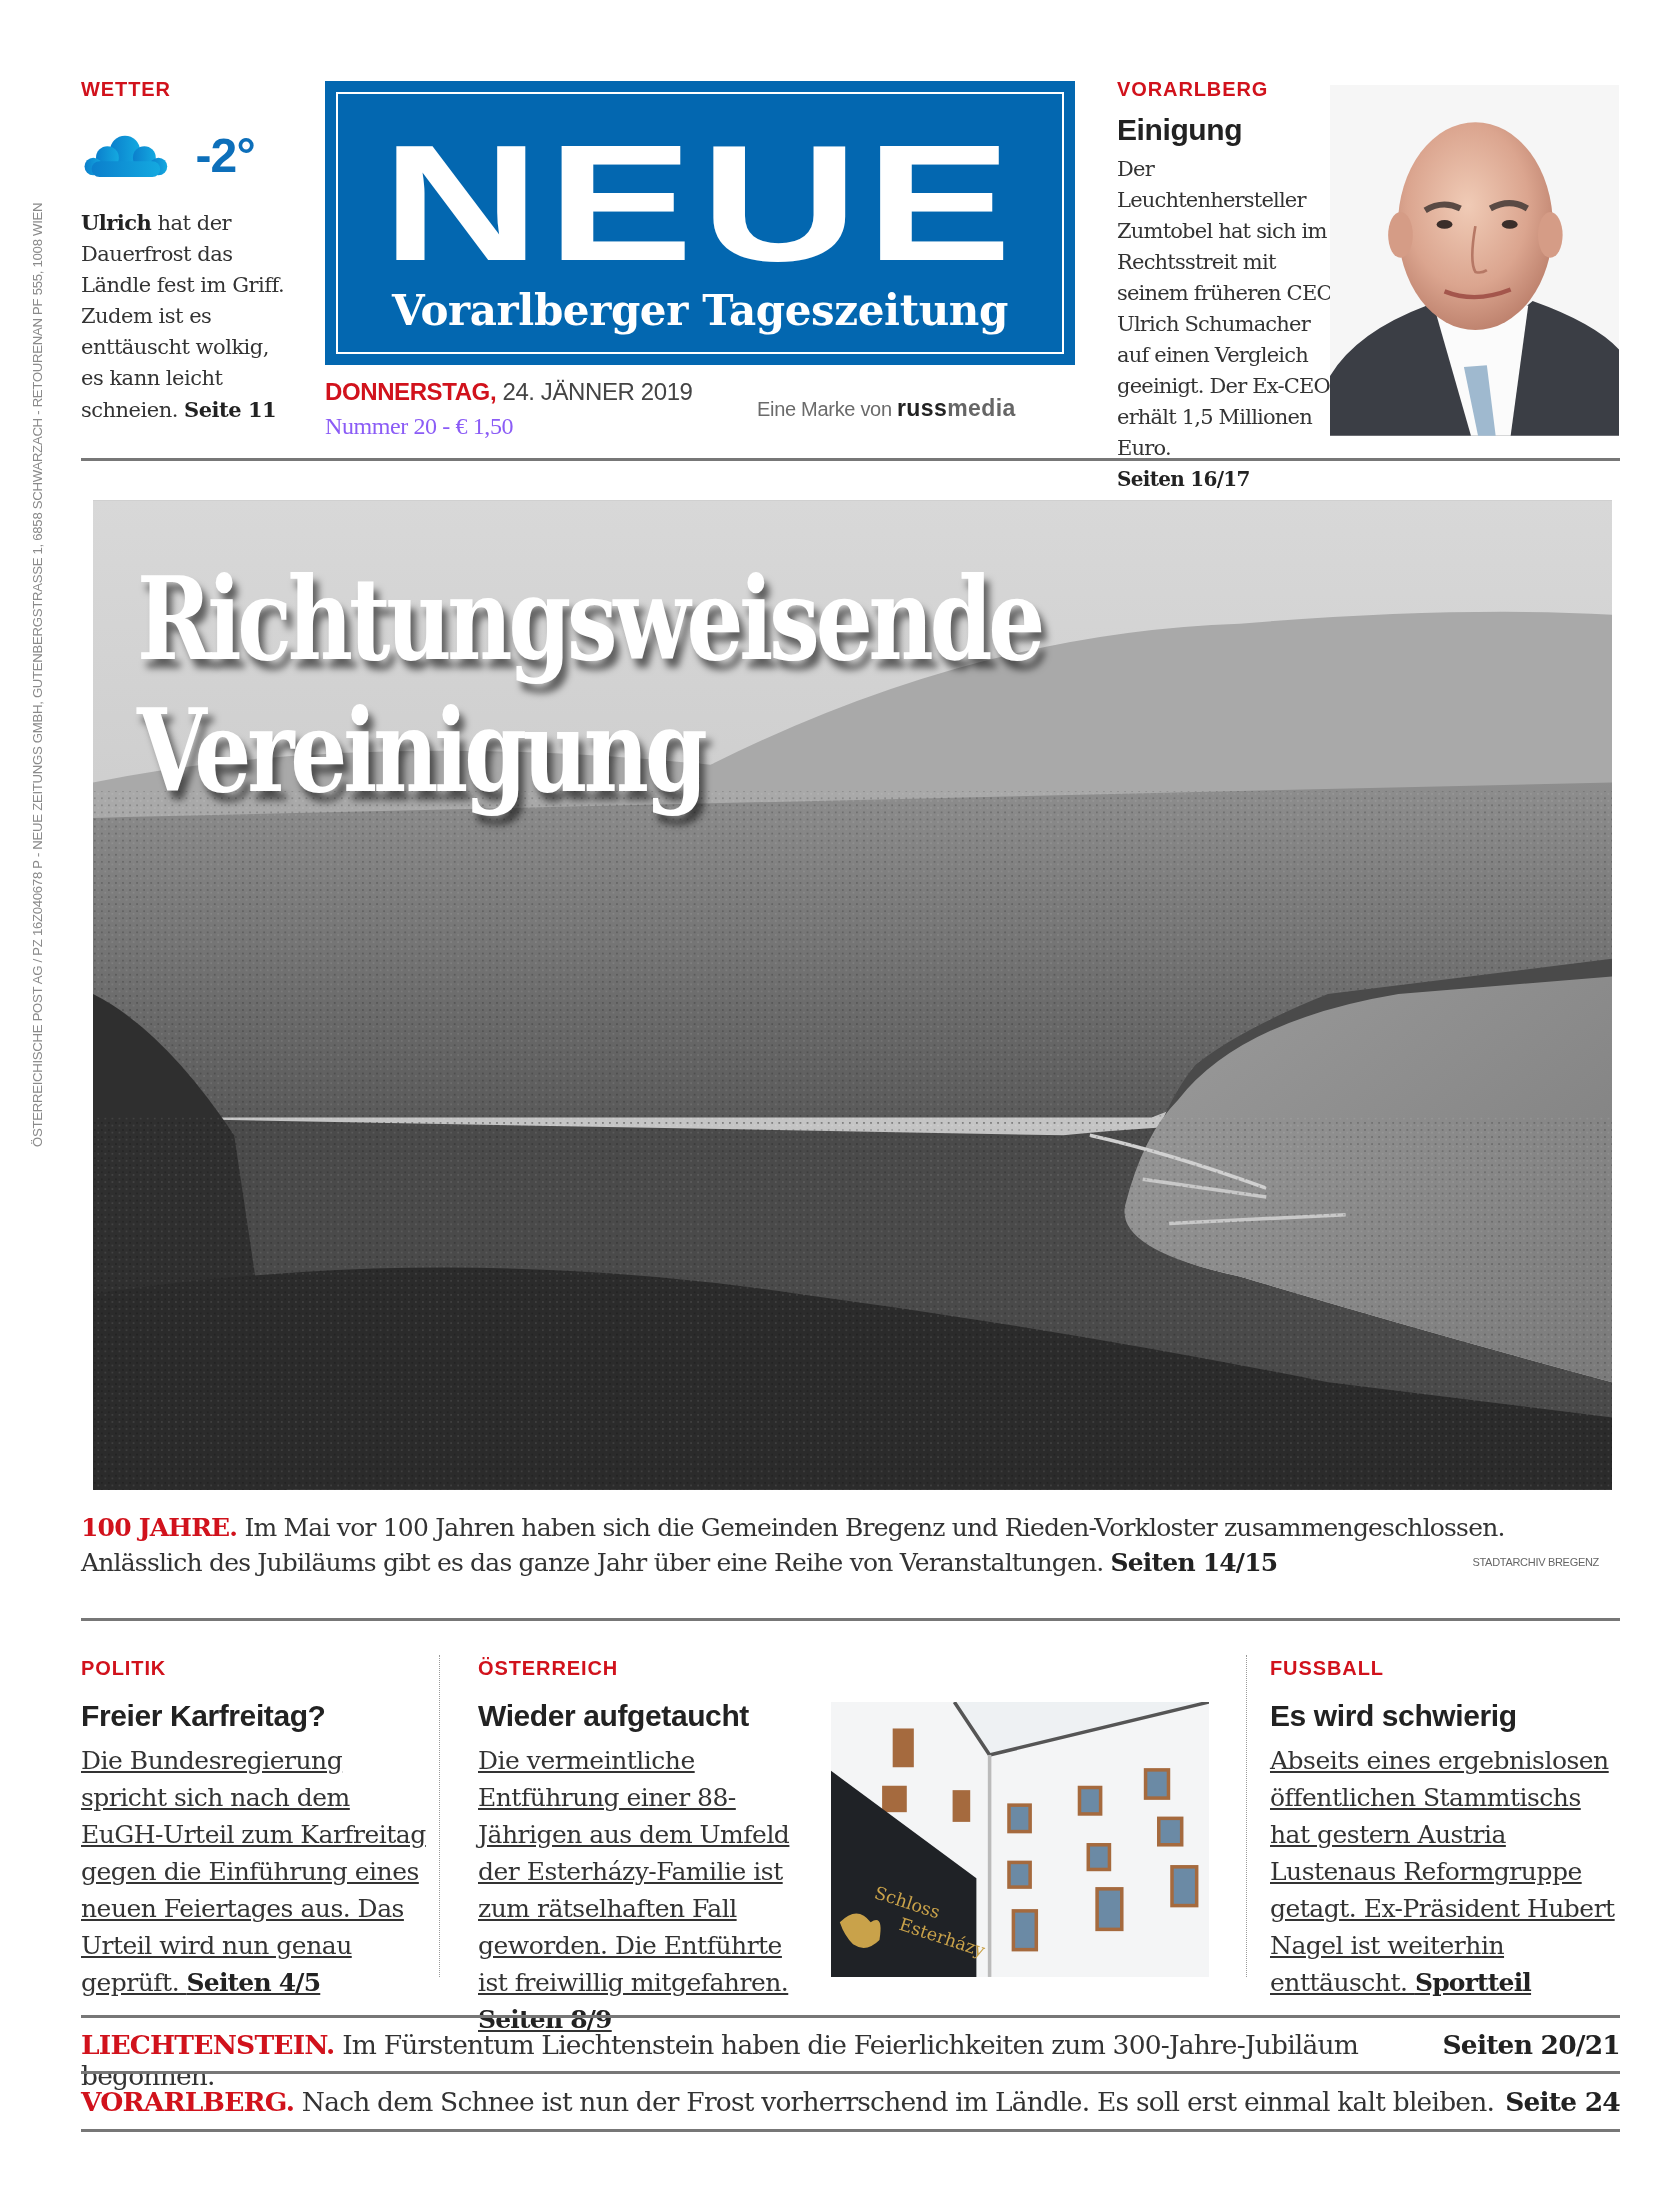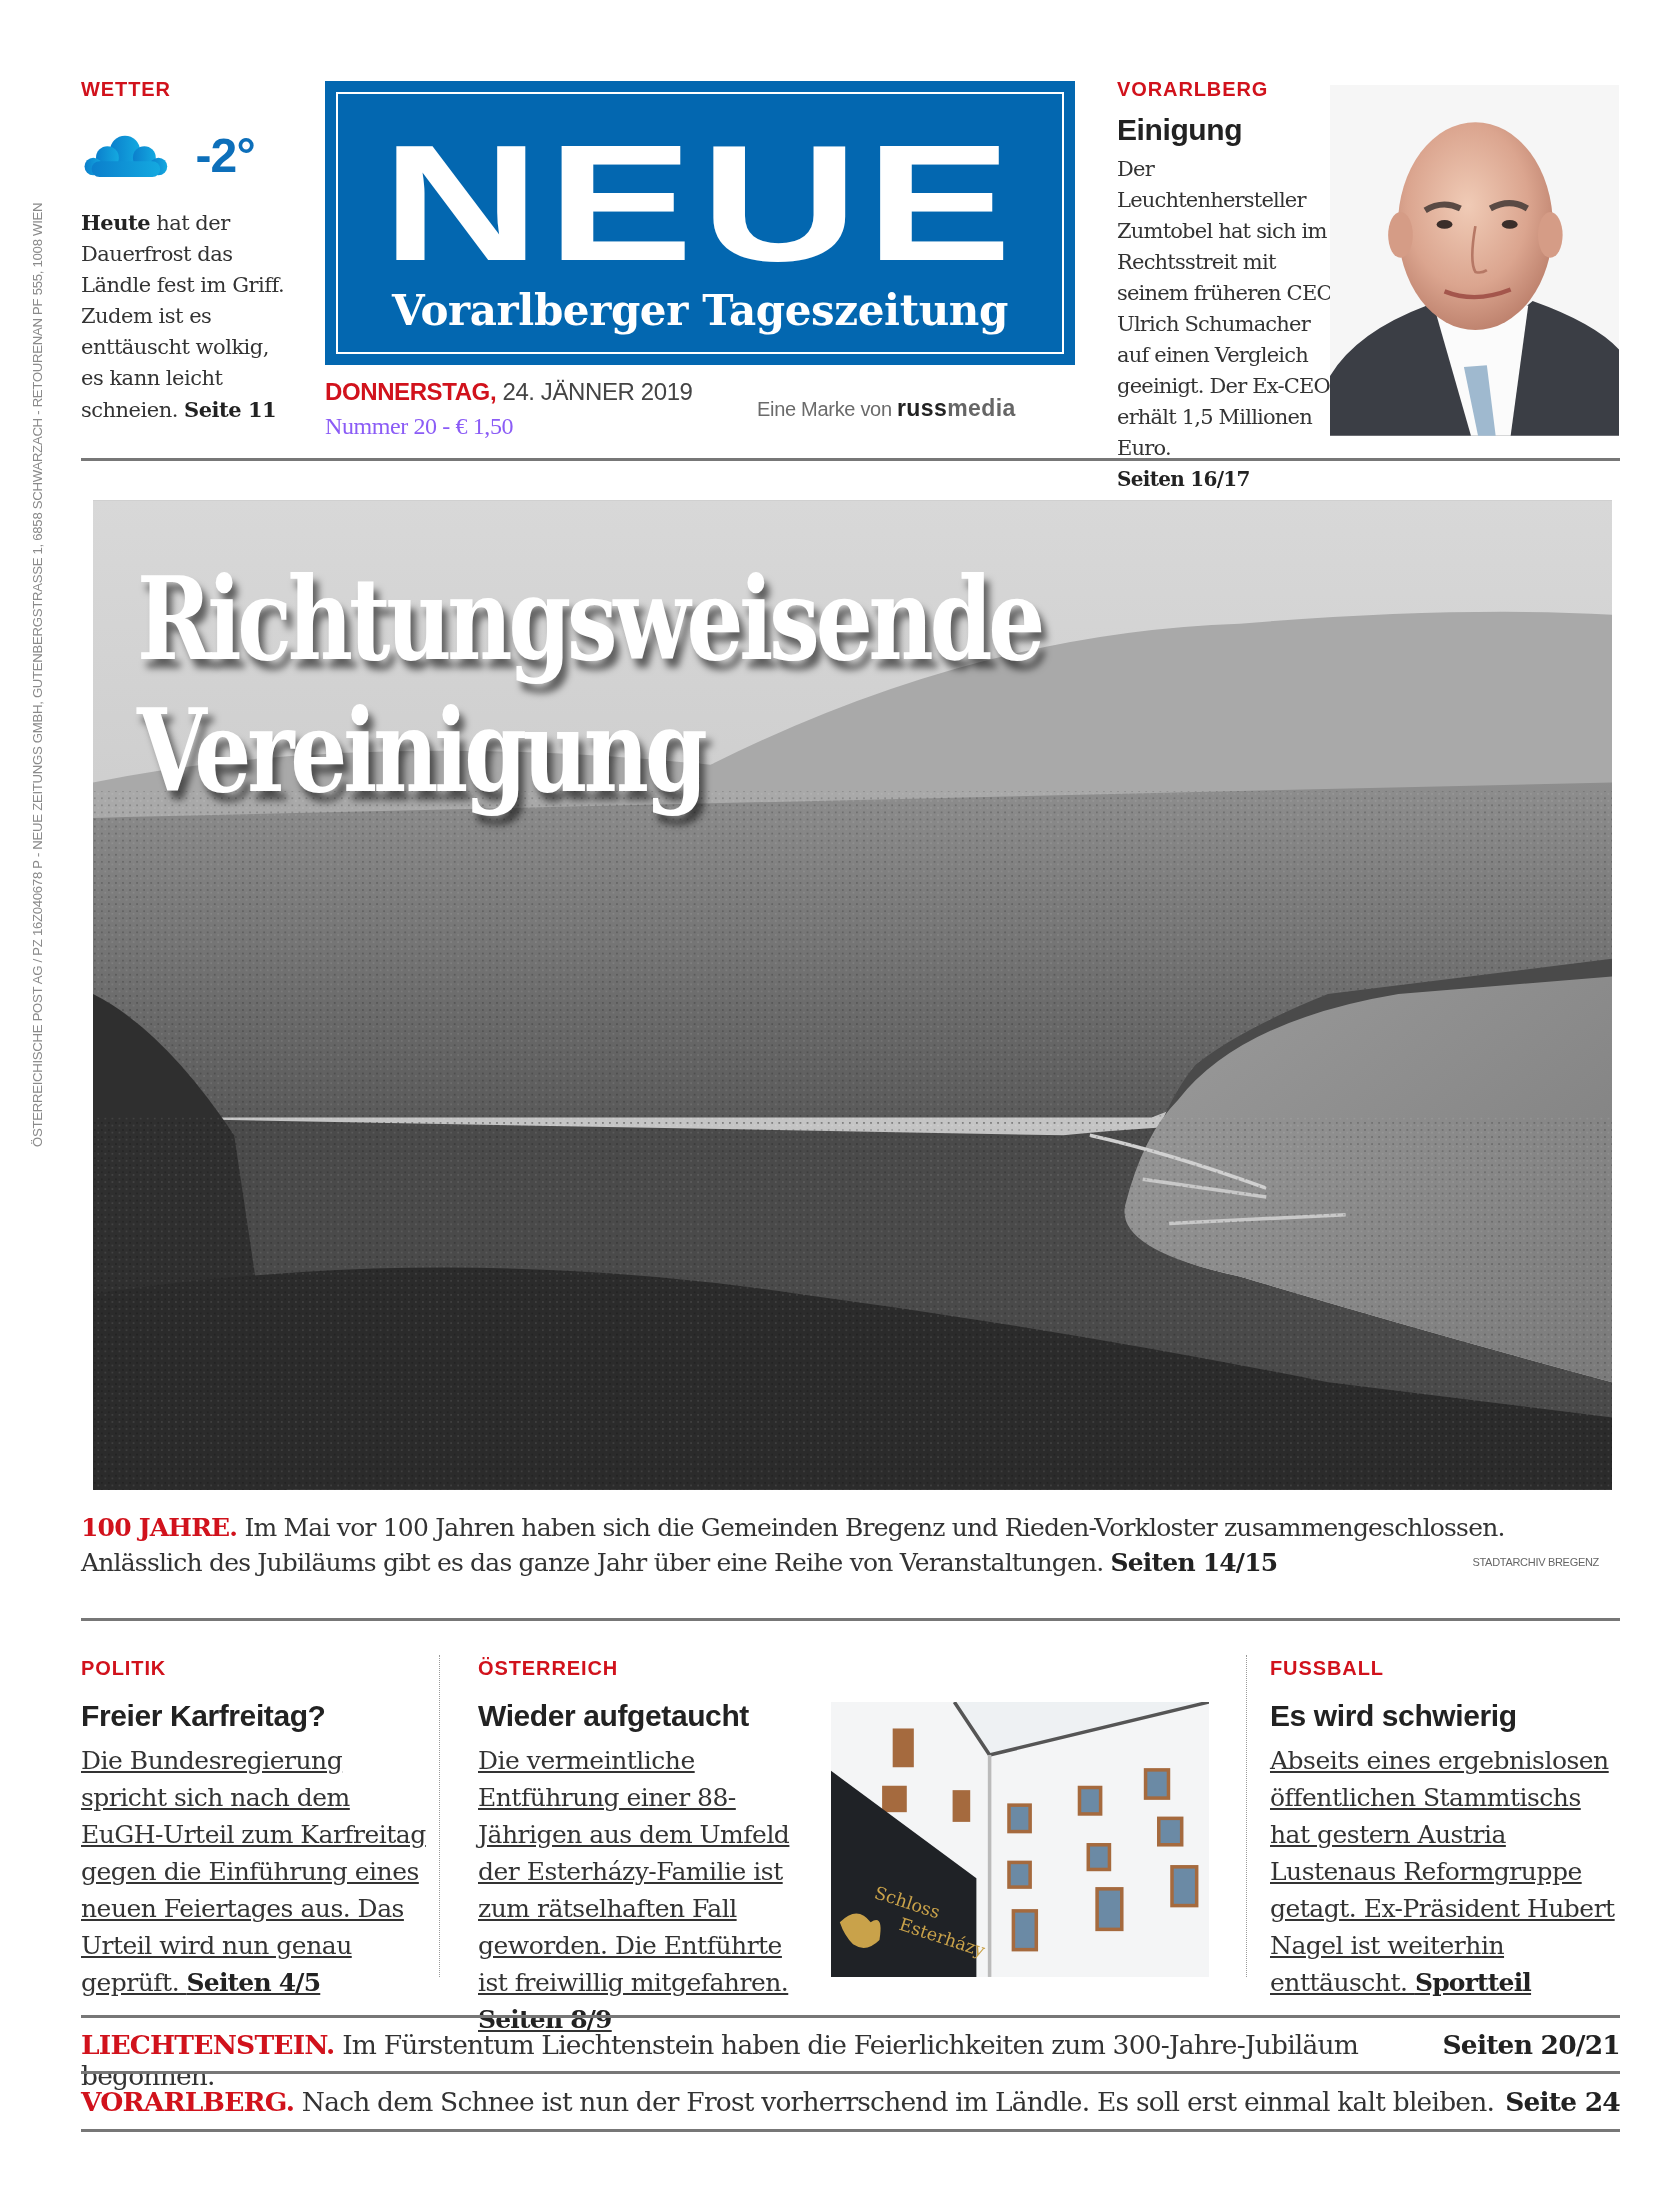--- a/index.html
+++ b/index.html
@@ -112,21 +112,21 @@
           <circle cx="30" cy="30" r="13"></circle>
           <circle cx="72" cy="30" r="13"></circle>
           <circle cx="14" cy="40" r="10"></circle>
           <circle cx="88" cy="40" r="10"></circle>
           <rect x="12" y="34" width="78" height="18" rx="9"></rect>
         </g>
       </svg>
     </div>
     <div class="temp">-2°</div>
   </div>
-  <p class="weather-text"><b>Heute</b><span> hat der Dauerfrost das Ländle fest im Griff. Zudem ist es enttäuscht wolkig, es kann leicht schneien. </span><b>Seite 11</b></p>
+  <p class="weather-text"><b>Ulrich</b><span> hat der Dauerfrost das Ländle fest im Griff. Zudem ist es enttäuscht wolkig, es kann leicht schneien. </span><b>Seite 11</b></p>
 </section>
 
 <div class="masthead">
   <div class="masthead-inner">
     <div class="masthead-logo">NEUE</div>
     <div class="masthead-sub">Vorarlberger Tageszeitung</div>
   </div>
 </div>
 <div class="dateline"><span class="red">DONNERSTAG,</span><span> 24. JÄNNER 2019</span></div>
 <div class="issue">Nummer 20 - € 1,50</div>

